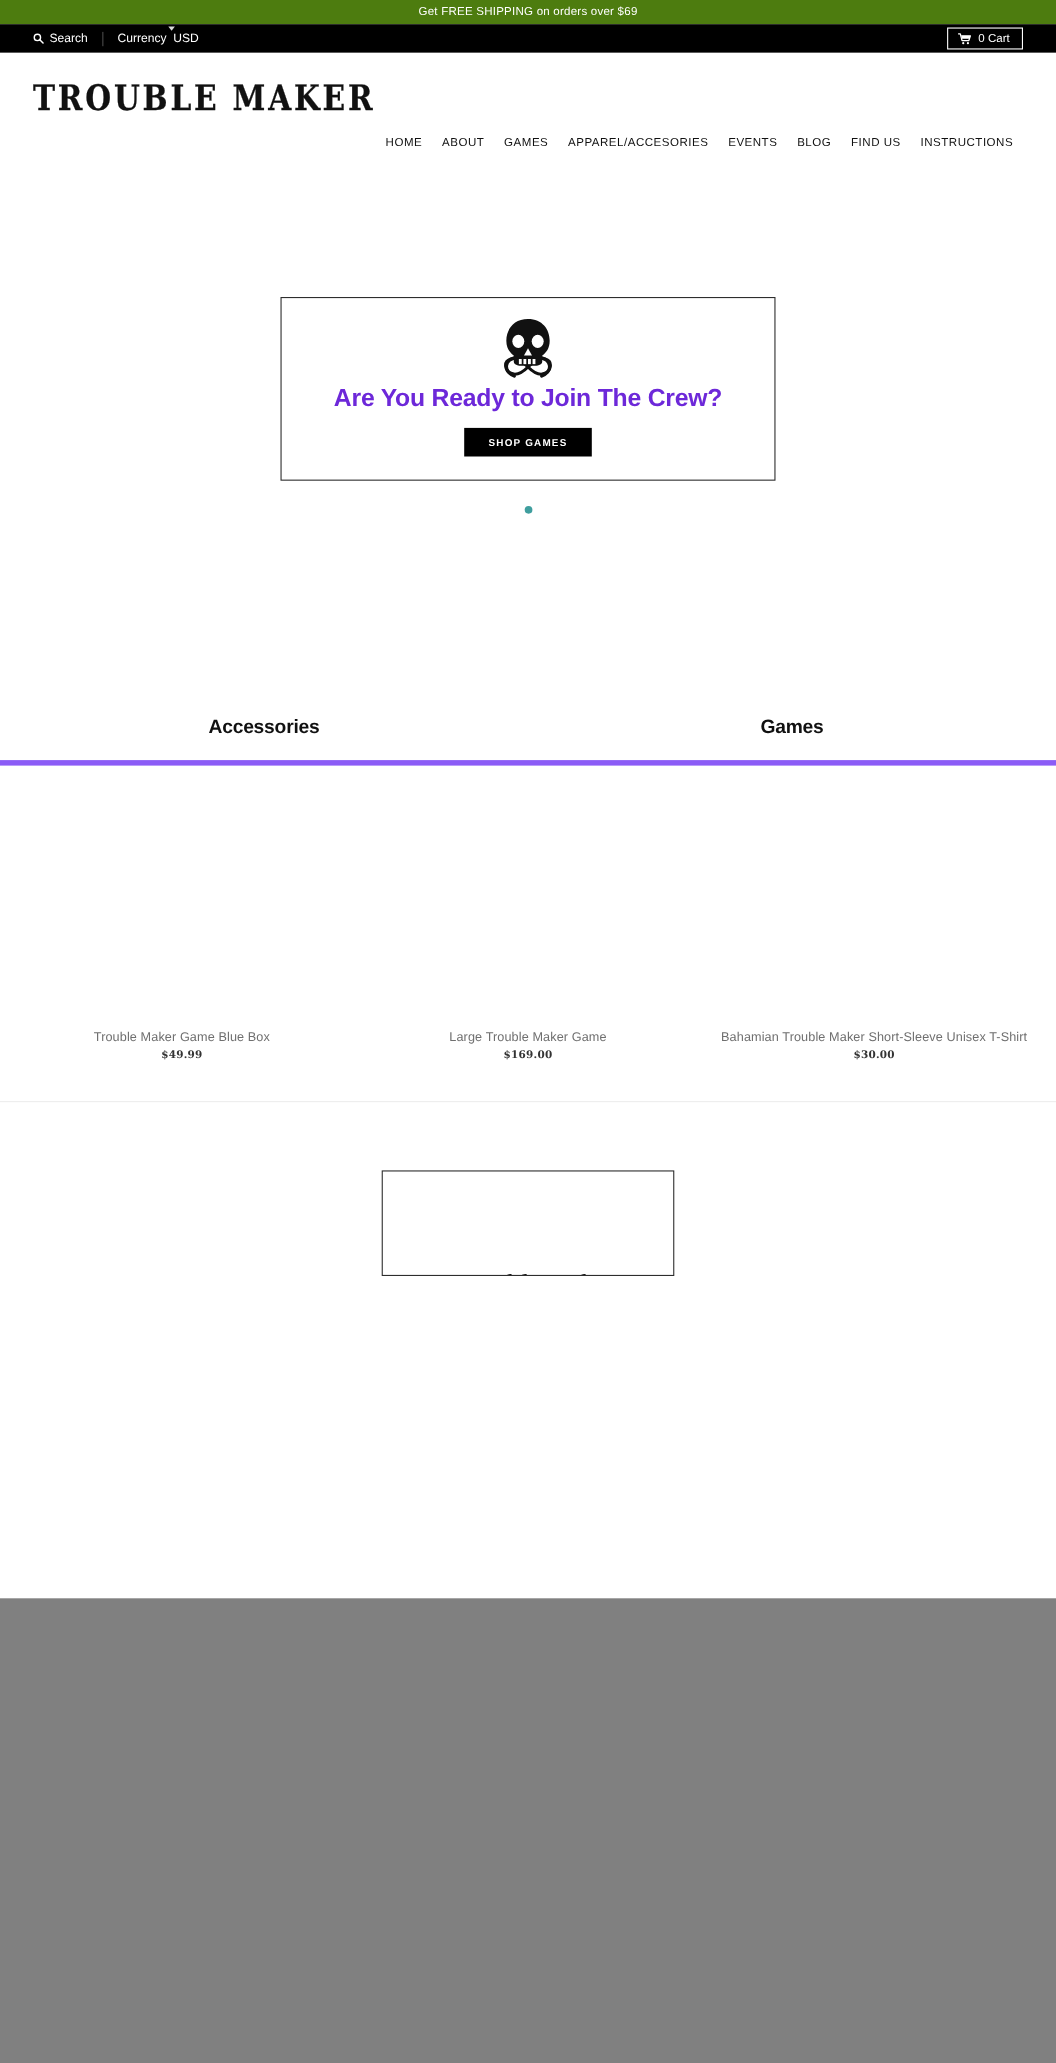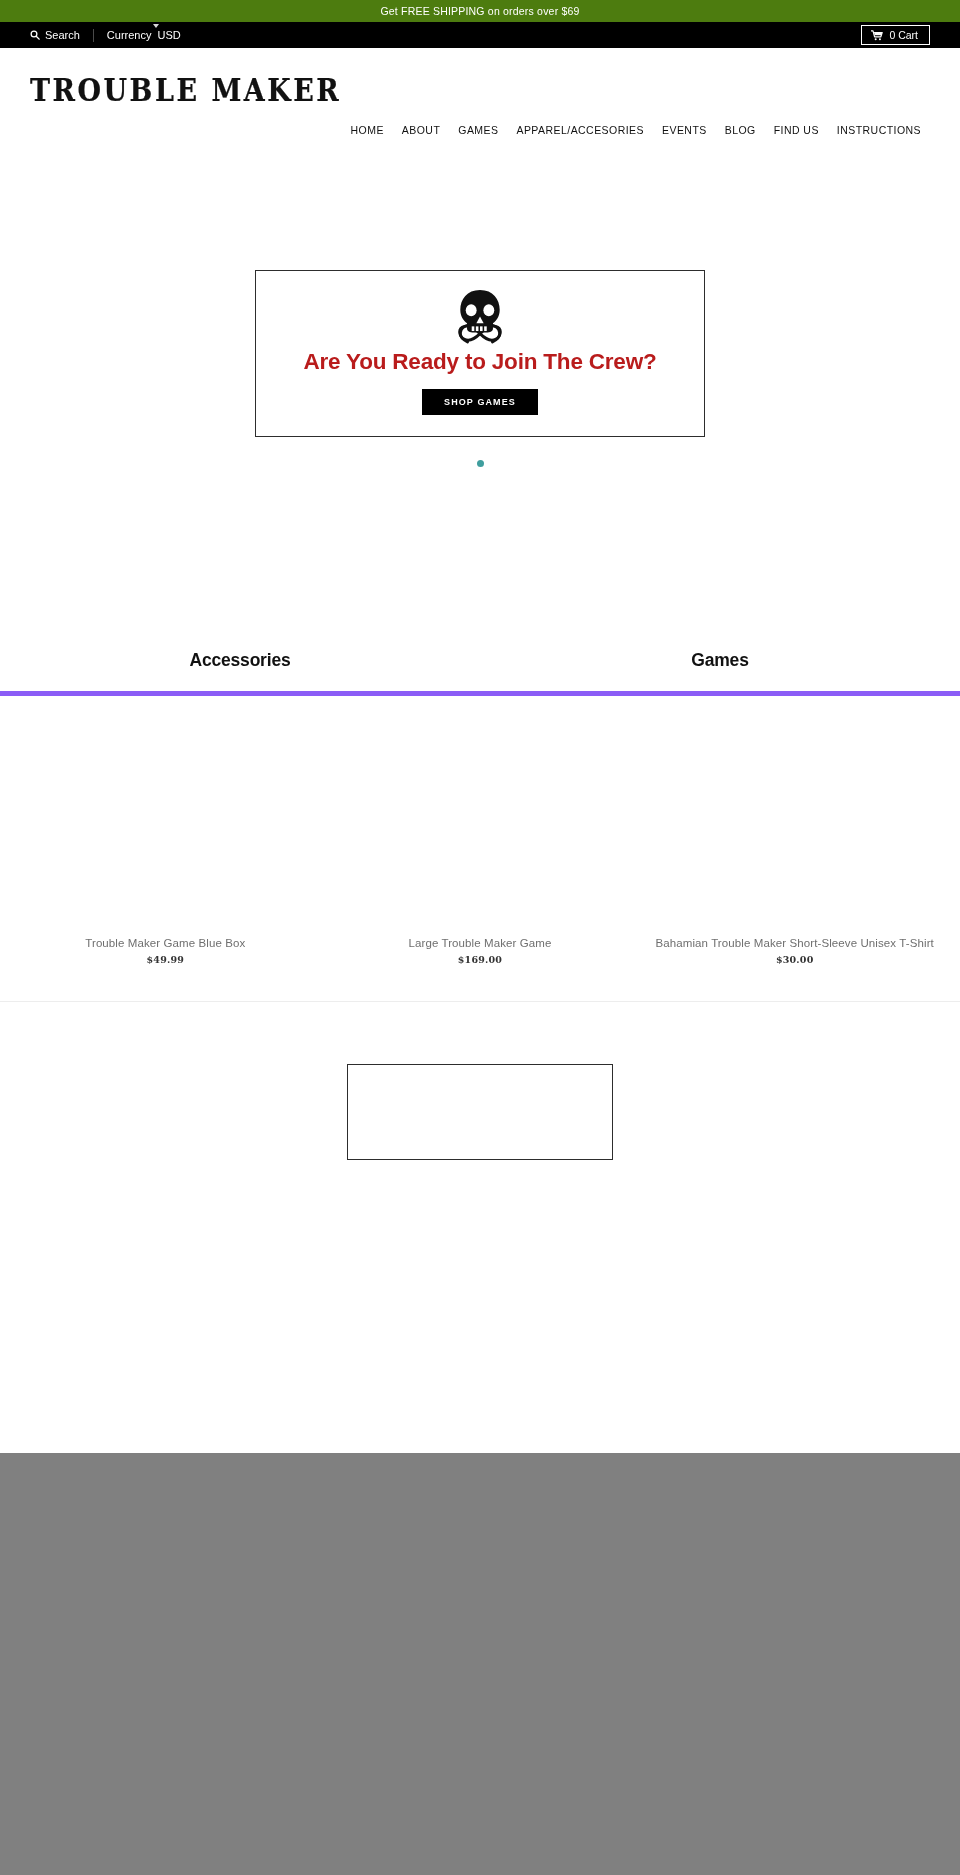--- a/index.html
+++ b/index.html
@@ -137,21 +137,21 @@
     display:flex;
     flex-direction:column;
     align-items:center;
     justify-content:flex-start;
     padding-top:17px;
   }
   .skull-logo { width:52px; height:56px; }
   .hero-title {
     font-size:22.5px;
     font-weight:700;
-    color:#b91c1c;
+    color:#6d28d9;
     letter-spacing:-0.2px;
     margin-top:5px;
     white-space:nowrap;
   }
   .shop-btn {
     margin-top:14px;
     background:#000000;
     color:#ffffff;
     border:none;
     font-size:9px;

